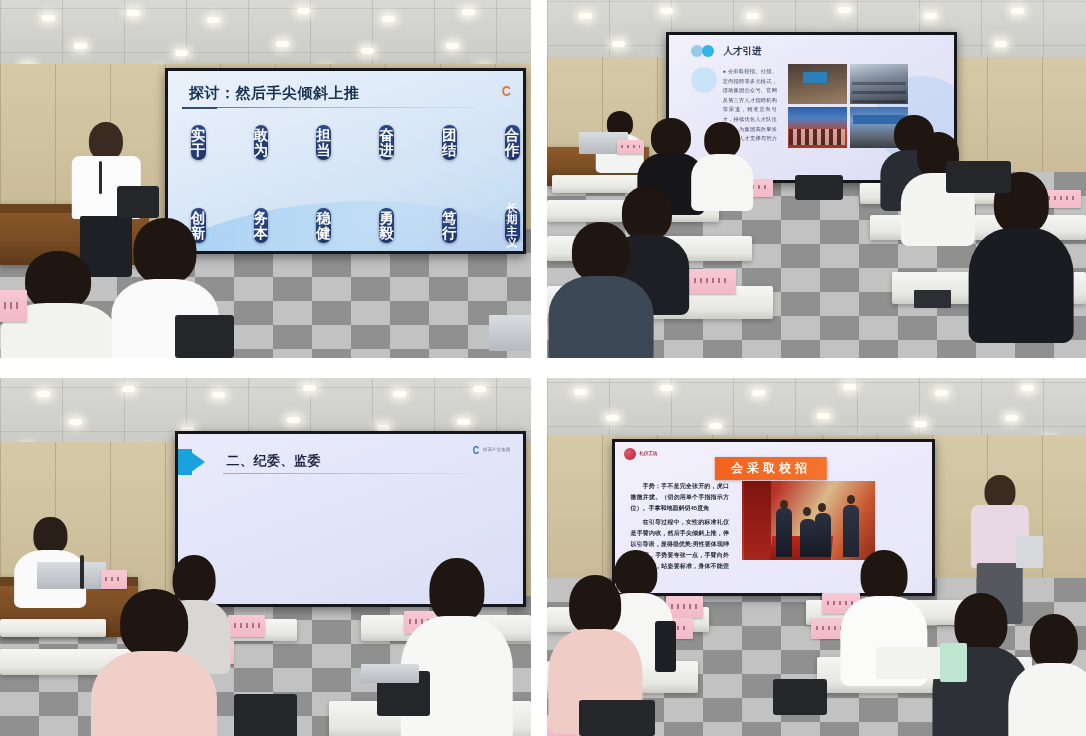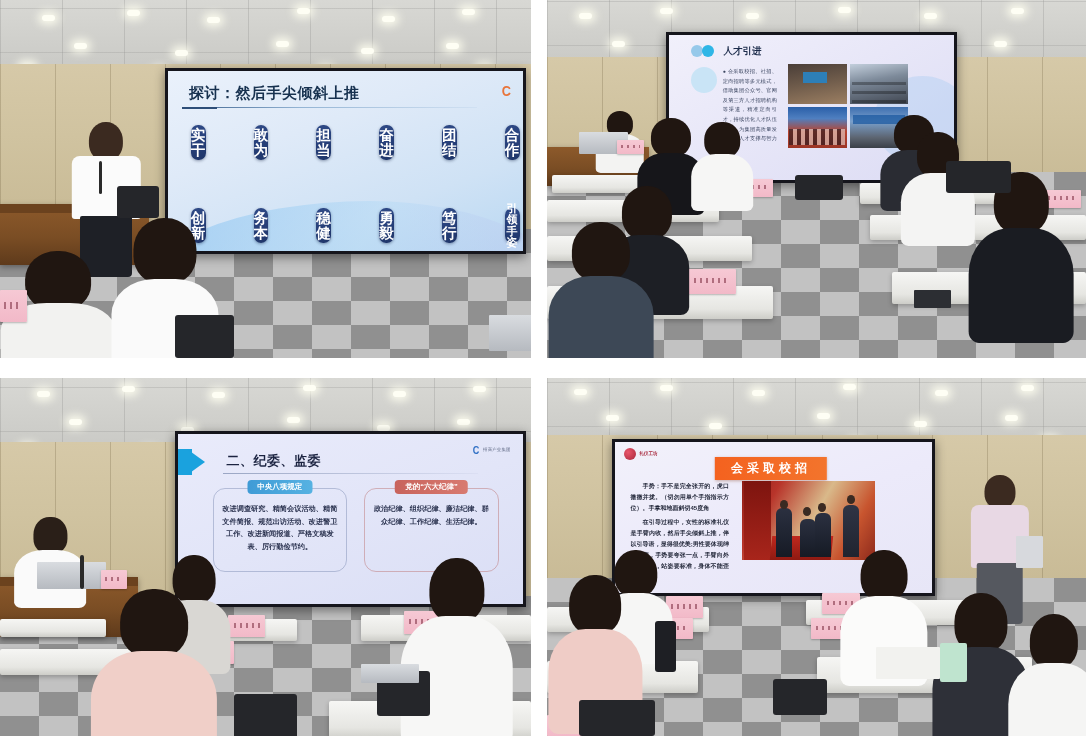--- a/index.html
+++ b/index.html
@@ -344,21 +344,21 @@
             <div class="s1-tile">敢为</div>
             <div class="s1-tile">担当</div>
             <div class="s1-tile">奋进</div>
             <div class="s1-tile">团结</div>
             <div class="s1-tile">合作</div>
             <div class="s1-tile">创新</div>
             <div class="s1-tile">务本</div>
             <div class="s1-tile">稳健</div>
             <div class="s1-tile">勇毅</div>
             <div class="s1-tile">笃行</div>
-            <div class="s1-tile two-line">引领手姿</div>
+            <div class="s1-tile two-line">长期主义</div>
           </div>
         </div>
       </div>
 
       <div class="podium" style="left:0%;top:57%;width:28%;height:17%;">
         <div class="podium-top"></div>
       </div>
       <div class="person" style="left:13%;top:34%;width:14%;height:42%;">
         <div class="presenter-head" style="top:0;width:46%;height:26%;"></div>
         <div class="presenter-top" style="top:23%;width:92%;height:42%;"></div>
@@ -518,30 +518,20 @@
       <div class="screen" style="left:33%;top:14%;width:66%;height:47%;">
         <div class="slide slide3">
           <div class="s3-arrow-box"></div>
           <div class="s3-arrow"></div>
           <div class="s3-title">二、纪委、监委</div>
           <div class="s3-rule"></div>
           <div class="s3-logo">
             <span class="s3-logo-mark">C</span>
             <span class="s3-logo-text">招商产业集团</span>
           </div>
-          <div class="s3-cols">
-            <div class="s3-card">
-              <div class="s3-chip blue">中央八项规定</div>
-              <div class="s3-body">改进调查研究、精简会议活动、精简文件简报、规范出访活动、改进警卫工作、改进新闻报道、严格文稿发表、厉行勤俭节约。</div>
-            </div>
-            <div class="s3-card red">
-              <div class="s3-chip red">党的“六大纪律”</div>
-              <div class="s3-body">政治纪律、组织纪律、廉洁纪律、群众纪律、工作纪律、生活纪律。</div>
-            </div>
-          </div>
         </div>
       </div>
 
       <div class="podium" style="left:0%;top:53%;width:26%;height:16%;">
         <div class="podium-top"></div>
       </div>
       <div class="person" style="left:3%;top:37%;width:13%;height:22%;">
         <div class="head-b" style="top:0;width:48%;height:44%;background:#2a1f18;"></div>
         <div class="body-b" style="top:40%;width:104%;height:70%;background:#fafafa;"></div>
       </div>

